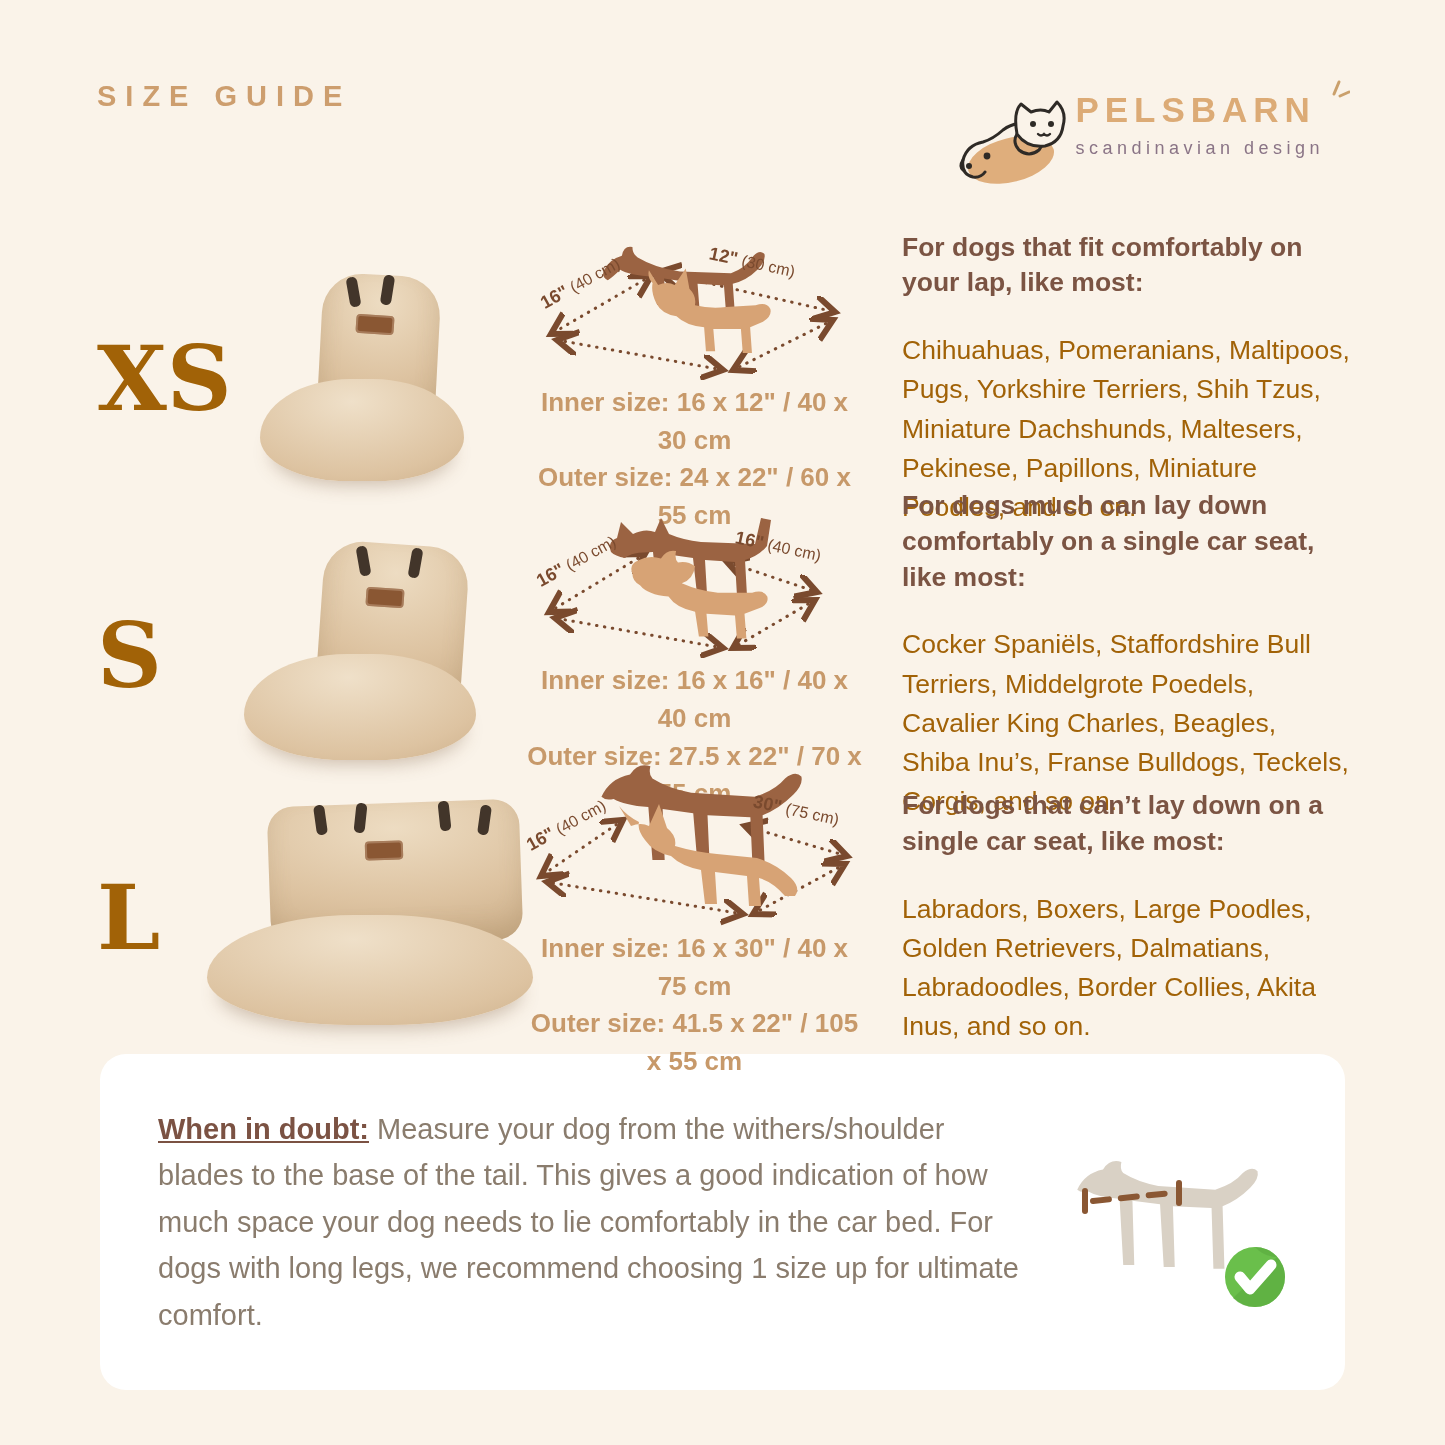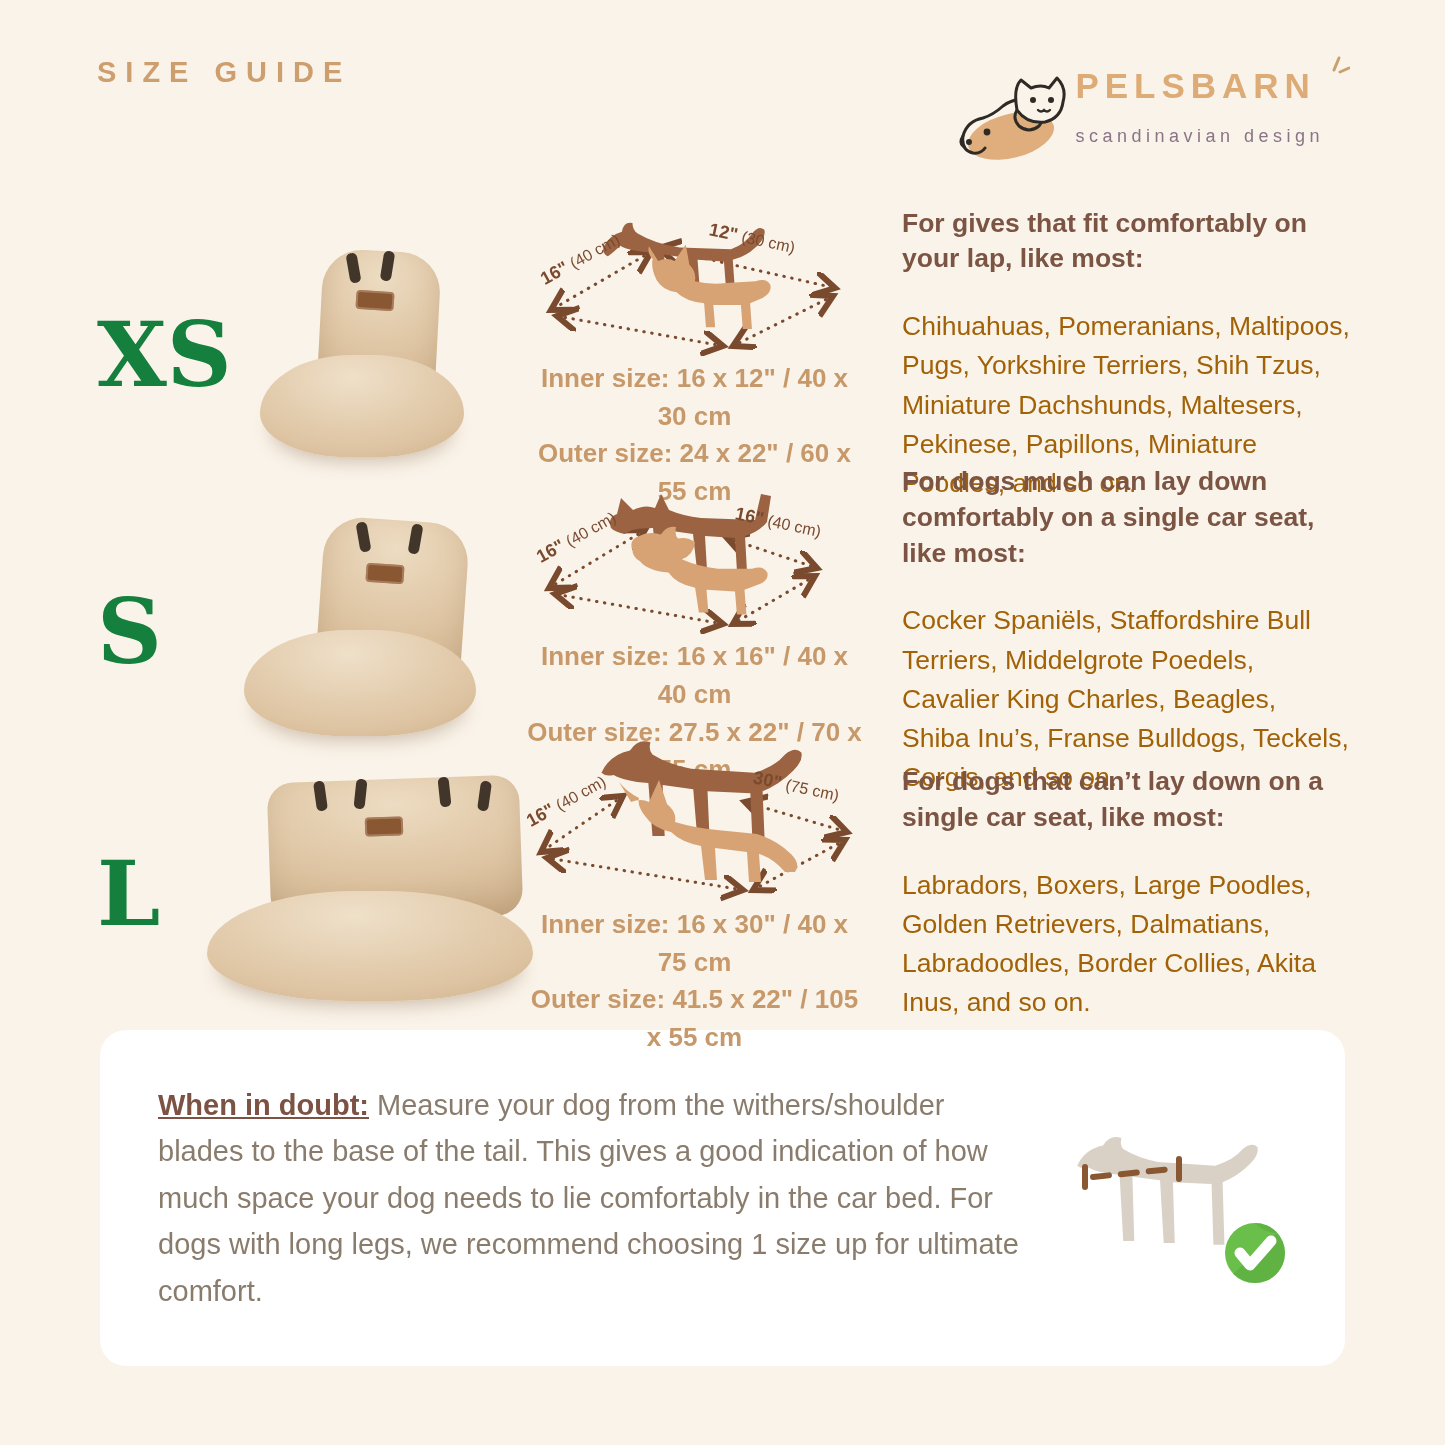--- a/index.html
+++ b/index.html
@@ -4,33 +4,33 @@
 <style>
   * { margin:0; padding:0; box-sizing:border-box; }
   body { background:#faf3e9; }
   .page {
     position:relative; width:1445px; height:1445px;
     background:#faf3e9; overflow:hidden;
     font-family:"Liberation Sans", sans-serif;
   }
 
   
-  .header { display:flex; justify-content:space-between; align-items:flex-start; padding:56px 95px 0 97px; }
+  .header { display:flex; justify-content:space-between; align-items:flex-start; padding:80px 95px 0 97px; }
   .eyebrow { font-size:29px; font-weight:bold; letter-spacing:9px; color:#cd9e6e; }
   .page-title { font-family:"DejaVu Serif", serif; font-weight:bold; font-size:55px; color:#7c4a33; margin-top:20px; }
   .logo { display:flex; align-items:flex-start; gap:4px; margin-top:10px; }
   .logo-text { position:relative; padding-right:26px; }
   .brand { font-size:35px; font-weight:bold; letter-spacing:6px; color:#dcab76; }
-  .tagline { font-size:18px; letter-spacing:4.5px; color:#8a7486; margin-top:20px; }
+  .tagline { font-size:18px; letter-spacing:4.5px; color:#8a7486; margin-top:8px; }
   .sparkle { position:absolute; right:0; top:-12px; }
 
   
   .rows { padding:30px 95px 0 97px; }
   .size-row { display:grid; grid-template-columns:120px 280px 335px 1fr; column-gap:15px; align-items:center; height:266px; }
-  .size-letter { font-family:"DejaVu Serif", serif; font-weight:bold; font-size:90px; color:#15803d; }
+  .size-letter { font-family:"DejaVu Serif", serif; font-weight:bold; font-size:90px; color:#a16207; }
   .product { position:relative; justify-self:center; }
   .backrest { position:absolute; background:radial-gradient(120% 95% at 50% 18%, #eddcc2 0%, #ddc3a1 55%, #c9ab85 100%);
               border-radius:40px 40px 22px 22px; box-shadow:inset 0 -14px 22px rgba(140,110,70,.18); }
   .seat { position:absolute; background:radial-gradient(105% 125% at 45% 22%, #efe0c9 0%, #ddc3a1 58%, #c3a47e 100%);
           border-radius:48% 48% 46% 46% / 62% 62% 46% 46%; box-shadow:0 16px 18px -12px rgba(120,90,60,.35); }
   .strap { position:absolute; width:11px; height:30px; background:#42352a; border-radius:5px; }
   .tag { position:absolute; width:38px; height:19px; background:#8a5733; border-radius:4px;
          box-shadow:inset 0 0 0 2px rgba(255,235,210,.25); }
 
   .diagram-col { text-align:center; }
@@ -122,21 +122,21 @@
           <g>
             <path fill="#d7a375" transform="translate(98,28) scale(0.92)" d="M26 22 L36 38 Q46 34 54 38 L66 20 L70 42 Q78 50 76 60 Q92 64 110 62 L142 60 Q154 56 158 64 Q160 72 150 78 L136 84 L138 112 L128 112 L126 86 L96 86 L98 110 L88 110 L86 84 Q66 82 56 72 Q40 70 34 58 Q28 46 30 36 Q24 30 26 22 Z"></path>
           </g>
           <text transform="translate(224,46) rotate(12)" text-anchor="middle" fill="#7a4a2e"><tspan font-size="18" font-weight="bold">12"</tspan><tspan font-size="16"> (30 cm)</tspan></text>
           <text transform="translate(56,66) rotate(-29)" text-anchor="middle" fill="#7a4a2e"><tspan font-size="18" font-weight="bold">16"</tspan><tspan font-size="16"> (40 cm)</tspan></text>
         </svg>
         <div class="caption">Inner size: 16 x 12" / 40 x 30 cm</div>
         <div class="caption">Outer size: 24 x 22" / 60 x 55 cm</div>
       </div>
       <div class="dog-text">
-        <h3>For gives that fit comfortably on your lap, like most:</h3>
+        <h3>For dogs that fit comfortably on your lap, like most:</h3>
         <p>Chihuahuas, Pomeranians, Maltipoos, Pugs, Yorkshire Terriers, Shih Tzus, Miniature Dachshunds, Maltesers, Pekinese, Papillons, Miniature Poodles, and so on.</p>
       </div>
     </div>
 
     <div class="size-row">
       <div class="size-letter">S</div>
       <div class="product" style="width:260px;height:225px;">
         <div class="backrest" style="left:78px;top:2px;width:145px;height:160px;transform:rotate(4deg);"></div>
         <div class="strap" style="left:116px;top:4px;transform:rotate(-10deg);"></div>
         <div class="strap" style="left:168px;top:6px;transform:rotate(10deg);"></div>

